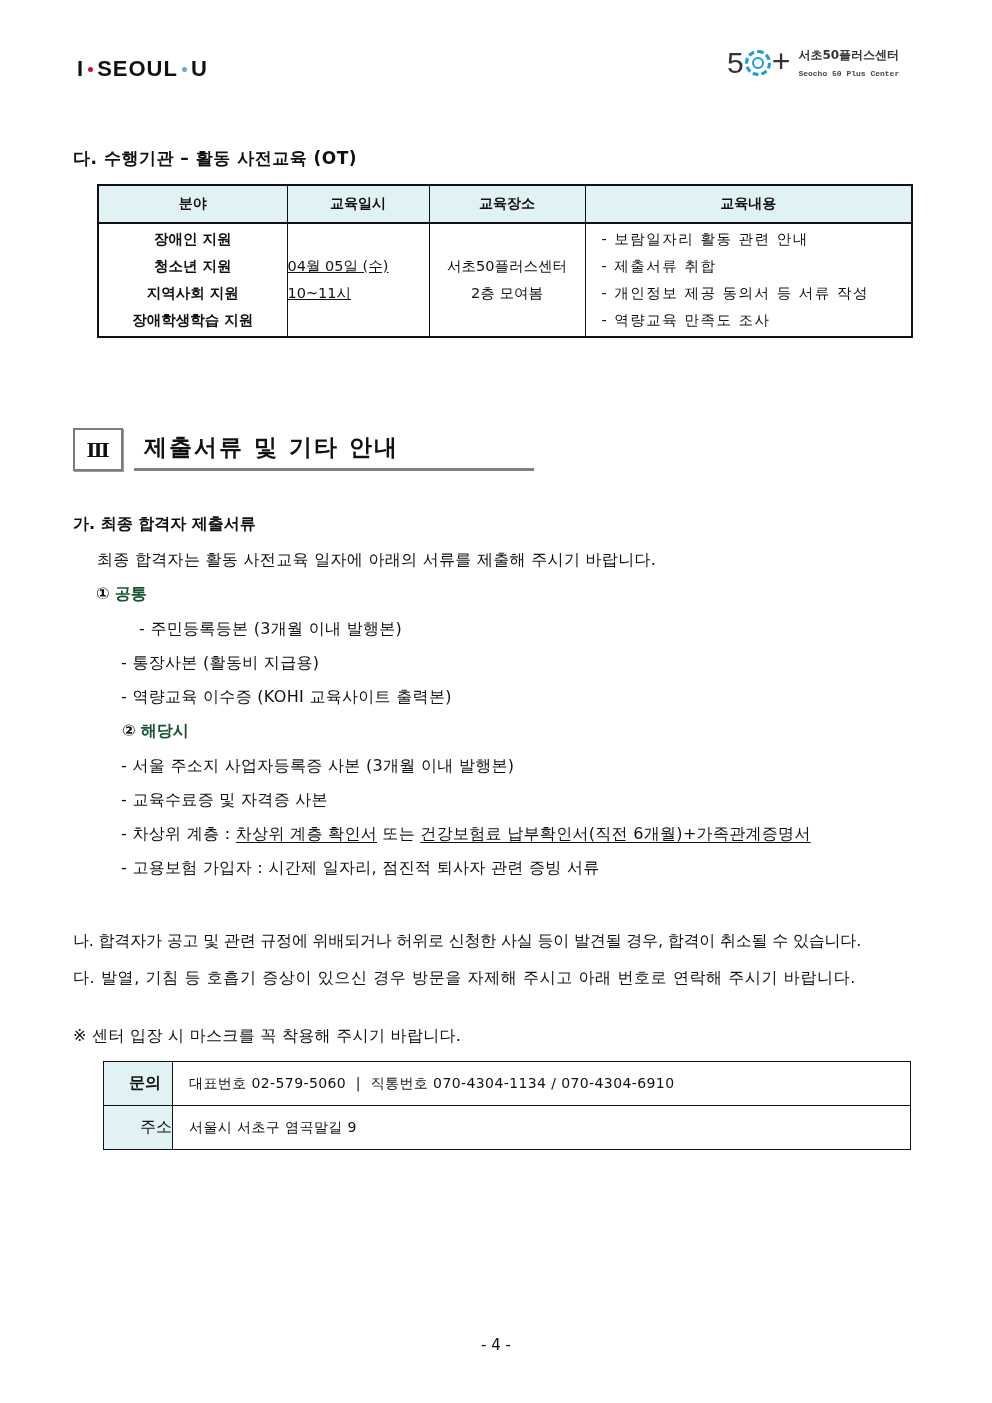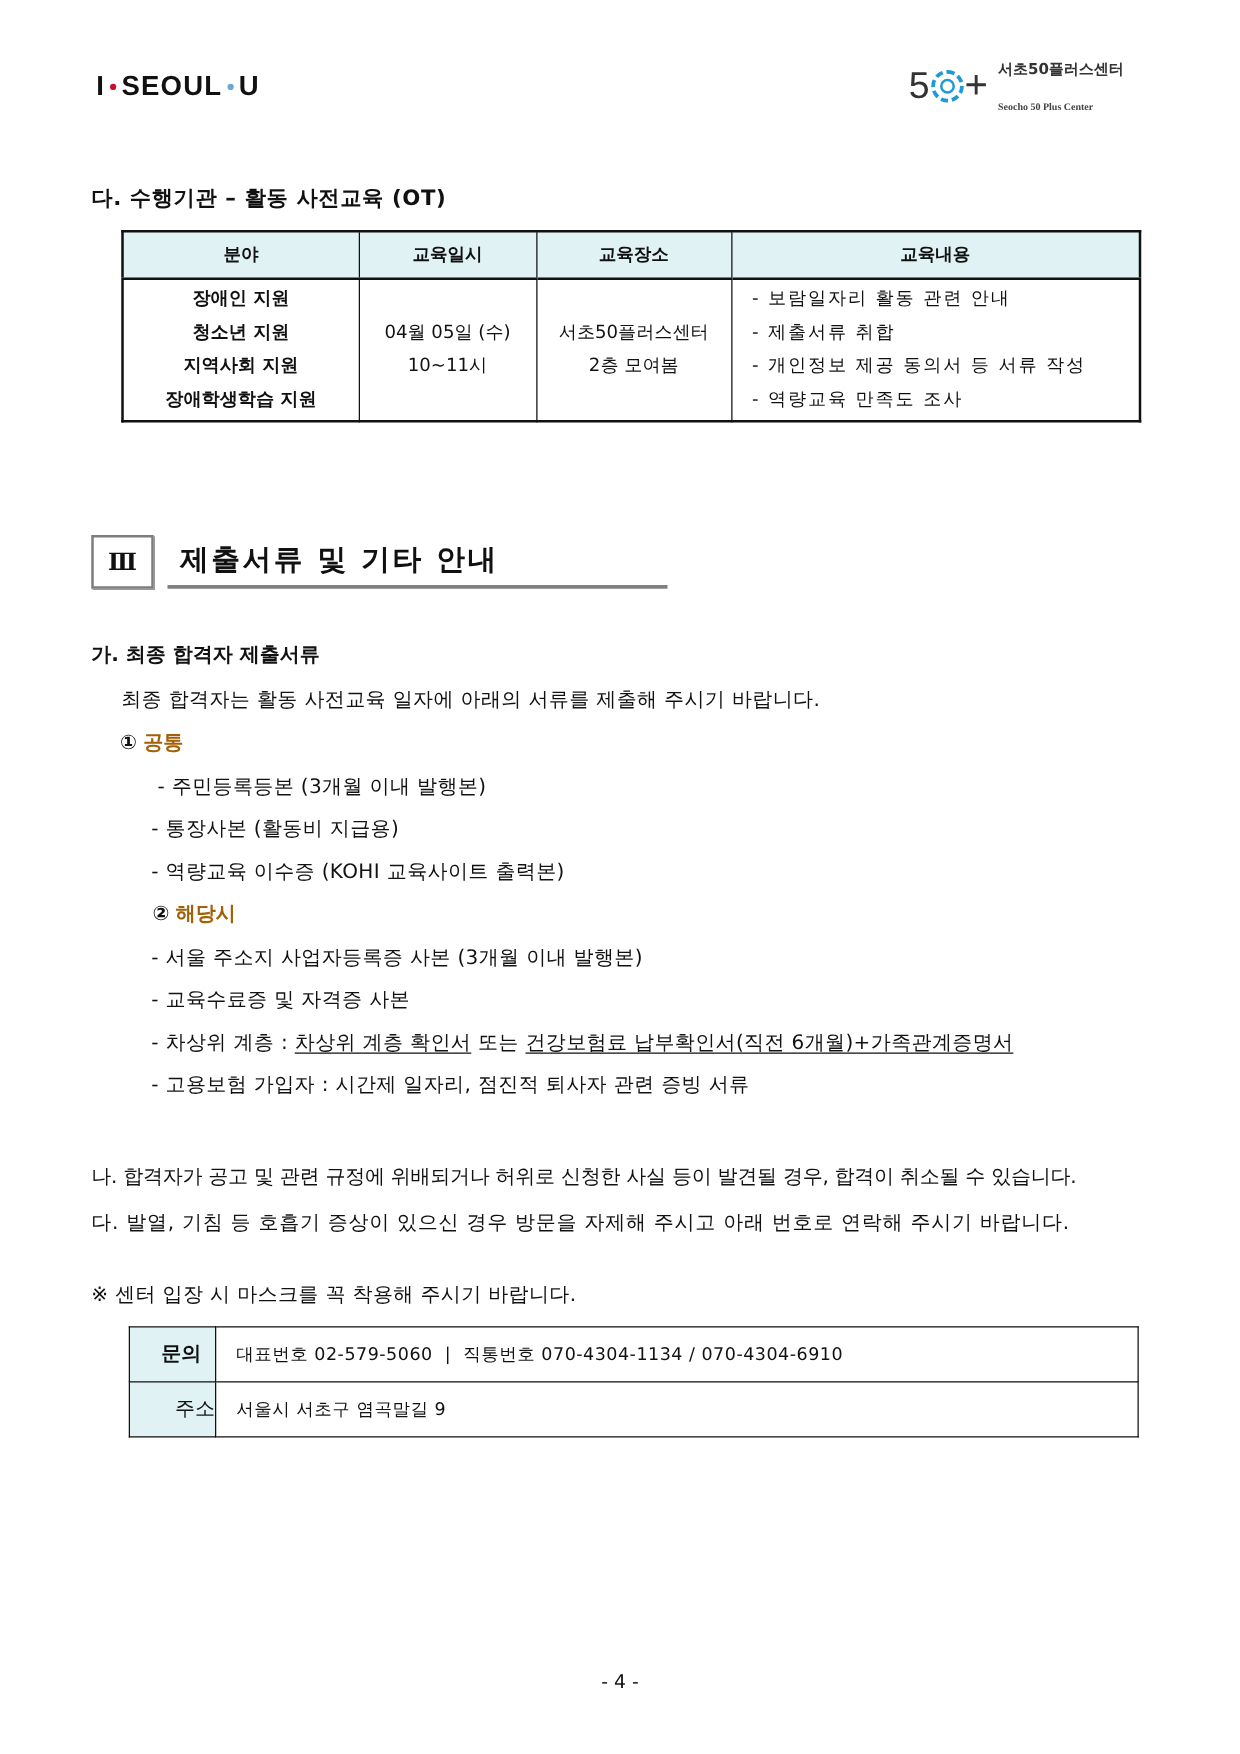--- a/index.html
+++ b/index.html
@@ -14,47 +14,47 @@
     .seoul-logo .dot.red { background: #c8102e; }
     .seoul-logo .dot.blue { background: #6aa6da; }
 
     .center-logo { left: 727px; top: 47px; display: flex; align-items: center; }
     .center-logo .five { font-family: "Liberation Sans", sans-serif; font-size: 30px; color: #333; line-height: 1; }
     .center-logo .ring { width: 26px; height: 26px; border-radius: 50%; border: 3px dashed #1e9ad6; display: flex; align-items: center; justify-content: center; margin: 0 1px; }
     .center-logo .ring .inner { width: 12px; height: 12px; border-radius: 50%; border: 2.5px solid #1e9ad6; }
     .center-logo .plus { font-family: "Liberation Sans", sans-serif; font-size: 32px; color: #333; line-height: 1; margin-right: 8px; margin-top: -3px; }
     .center-logo .names { display: flex; flex-direction: column; }
     .center-logo .kname { font-size: 12px; font-weight: 700; color: #333; letter-spacing: 0px; }
-    .center-logo .ename { font-family: Liberation Serif, serif; font-size: 8px; font-weight: 700; color: #444; margin-top: 17px; }
+    .center-logo .ename { font-family: Liberation Mono, monospace; font-size: 8px; font-weight: 700; color: #444; margin-top: 5px; }
 
     
     .sec-da { left: 73px; top: 147px; font-size: 17px; font-weight: 700; letter-spacing: 0.5px; }
 
     
     table { border-collapse: collapse; }
     .ot-table { left: 97px; top: 184px; width: 816px; }
     .ot-table td, .ot-table th { border: 1px solid #111; }
     .ot-table { border: 2px solid #111; padding-left: 30px; }
     .ot-table th { background: #e0f2f4; font-size: 14px; font-weight: 700; height: 38px; border-bottom: 2px solid #111; }
     .ot-table td { font-size: 14.5px; vertical-align: middle; height: 114px; }
     .ot-table .c1 { width: 189px; text-align: center; font-weight: 700; line-height: 27px; }
-    .ot-table .c2 { width: 142px; text-align: center; line-height: 27px; }
+    .ot-table .c2 { width: 142px; line-height: 27px; text-decoration: underline; }
     .ot-table .c3 { width: 156px; text-align: center; line-height: 27px; }
     .ot-table .c4 { padding-left: 16px; line-height: 27px; letter-spacing: 1.5px; }
 
     
     .roman-box { left: 73px; top: 428px; width: 50px; height: 43px; border: 2px solid #7d7d7d; display: flex; align-items: center; justify-content: center; font-family: "DejaVu Serif", serif; font-weight: 700; font-size: 19px; background: #fff; box-shadow: 1px 1px 0 #999; }
     .sec3-title { left: 144px; top: 432px; font-size: 23px; font-weight: 700; letter-spacing: 2px; }
     .sec3-line { left: 134px; top: 468px; width: 400px; height: 3px; background: #808080; }
 
     
     .sub-head { font-size: 16px; font-weight: 700; }
     .para { font-size: 16px; letter-spacing: 0.3px; white-space: nowrap; }
     .circ { font-size: 16px; font-weight: 700; }
-    .red { color: #a16207; font-weight: 700; }
+    .red { color: #14532d; font-weight: 700; }
     .u { text-decoration: underline; text-underline-offset: 3px; }
 
     
     .contact-table { left: 103px; top: 1061px; width: 808px; border: 1px solid #111; }
     .contact-table td { border: 1px solid #111; height: 44px; font-size: 14px; }
     .contact-table .lab { width: 69px; background: #e0f2f4; text-align: center; font-size: 16px; font-weight: 700; padding-left: 14px; }
     .contact-table .lab.normal { font-weight: 400; text-align: right; }
     .contact-table .val { padding-left: 16px; letter-spacing: 0.4px; }
 
     .page-num { left: 0; width: 992px; top: 1336px; text-align: center; font-size: 15px; }
@@ -121,21 +121,21 @@
 <div class="abs sec3-title">제출서류 및 기타 안내</div>
 <div class="abs sec3-line"></div>
 
 <div class="abs sub-head" style="left:73px; top:514px;">가. 최종 합격자 제출서류</div>
 <div class="abs para" style="left:97px; top:550px;">최종 합격자는 활동 사전교육 일자에 아래의 서류를 제출해 주시기 바랍니다.</div>
 
 <div class="abs" style="left:96px; top:584px; font-size:16px;">
   <span class="circ">①</span>
   <span class="red">공통</span>
 </div>
-<div class="abs para" style="left:126px; top:619px;">- 주민등록등본 (3개월 이내 발행본)</div>
+<div class="abs para" style="left:139px; top:619px;">- 주민등록등본 (3개월 이내 발행본)</div>
 <div class="abs para" style="left:121px; top:653px;">- 통장사본 (활동비 지급용)</div>
 <div class="abs para" style="left:121px; top:687px;">- 역량교육 이수증 (KOHI 교육사이트 출력본)</div>
 
 <div class="abs" style="left:80px; top:721px; font-size:16px;margin-left:42px;">
   <span class="circ">②</span>
   <span class="red">해당시</span>
 </div>
 <div class="abs para" style="left:121px; top:756px;">- 서울 주소지 사업자등록증 사본 (3개월 이내 발행본)</div>
 <div class="abs para" style="left:121px; top:790px;">- 교육수료증 및 자격증 사본</div>
 <div class="abs para" style="left:121px; top:824px;">

